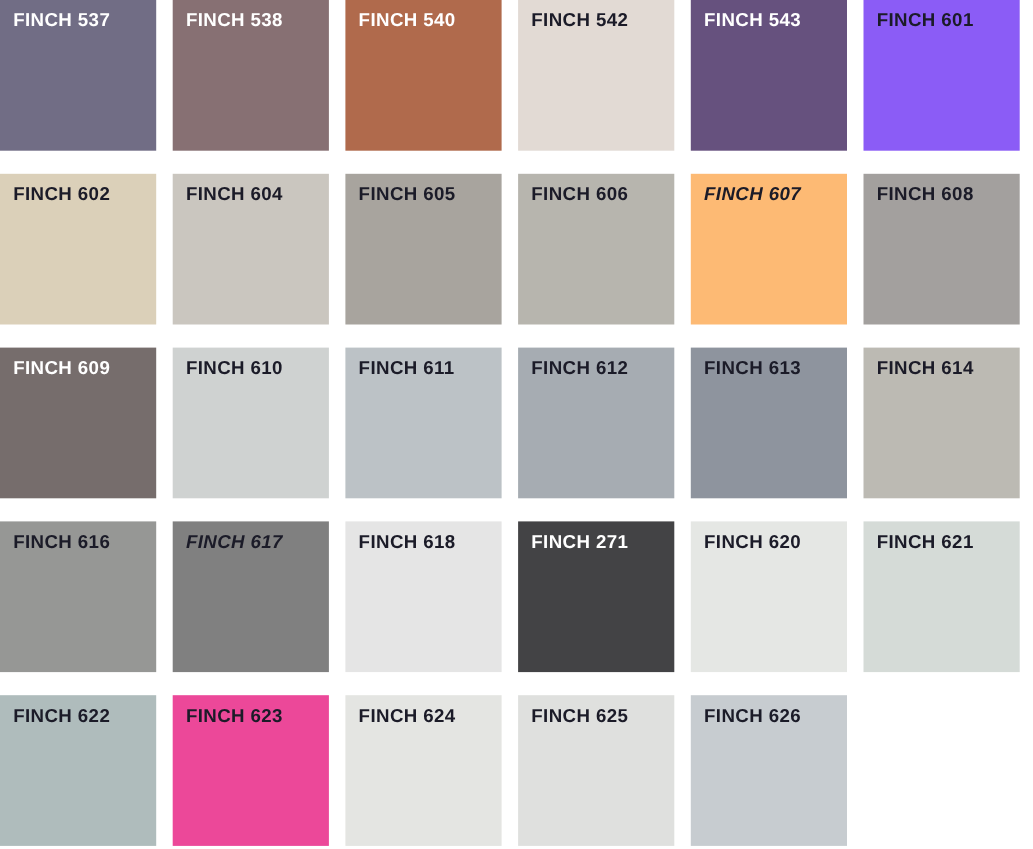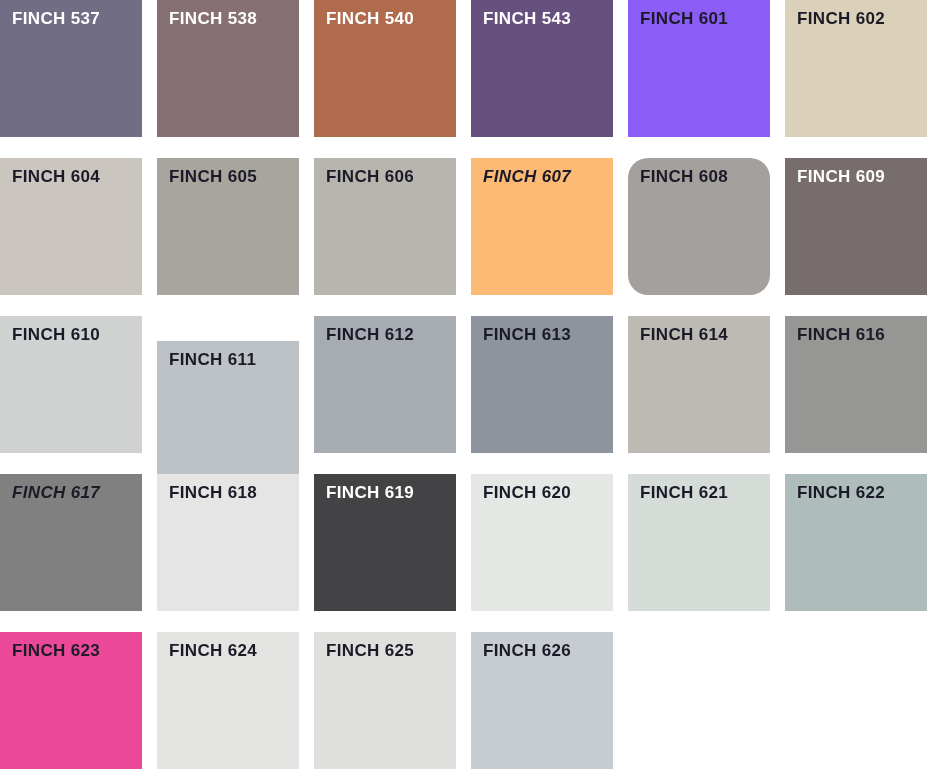--- a/index.html
+++ b/index.html
@@ -52,20 +52,23 @@
 <main id="swatch-grid">
     <div class="swatch" style="background-color: rgb(113, 109, 133);">
       <span class="swatch-label label-light">FINCH 537</span>
     </div>
     <div class="swatch" style="background-color: rgb(135, 112, 115);">
       <span class="swatch-label label-light">FINCH 538</span>
     </div>
     <div class="swatch" style="background-color: rgb(176, 106, 76);">
       <span class="swatch-label label-light">FINCH 540</span>
     </div>
+    <div class="swatch" style="background-color: rgb(226, 218, 212);">
+      <span class="swatch-label label-dark">FINCH 542</span>
+    </div>
     <div class="swatch" style="background-color: rgb(102, 81, 126);">
       <span class="swatch-label label-light">FINCH 543</span>
     </div>
     <div class="swatch" style="background-color: #8b5cf6;">
       <span class="swatch-label label-dark">FINCH 601</span>
     </div>
     <div class="swatch" style="background-color: rgb(219, 208, 185);">
       <span class="swatch-label label-dark">FINCH 602</span>
     </div>
     <div class="swatch" style="background-color: rgb(202, 198, 191);">
@@ -73,30 +76,30 @@
     </div>
     <div class="swatch" style="background-color: rgb(168, 164, 158);">
       <span class="swatch-label label-dark">FINCH 605</span>
     </div>
     <div class="swatch" style="background-color: rgb(183, 181, 174);">
       <span class="swatch-label label-dark">FINCH 606</span>
     </div>
     <div class="swatch" style="background-color: #fdba74; font-style: italic;">
       <span class="swatch-label label-dark">FINCH 607</span>
     </div>
-    <div class="swatch" style="background-color: rgb(163, 160, 158); border-radius: 20px;">
+    <div class="swatch" style="background-color: rgb(163, 160, 158);">
       <span class="swatch-label label-dark">FINCH 608</span>
     </div>
     <div class="swatch" style="background-color: rgb(118, 109, 108);">
       <span class="swatch-label label-light">FINCH 609</span>
     </div>
     <div class="swatch" style="background-color: rgb(207, 210, 209);">
       <span class="swatch-label label-dark">FINCH 610</span>
     </div>
-    <div class="swatch" style="background-color: rgb(188, 194, 198); margin-top: 25px;">
+    <div class="swatch" style="background-color: rgb(188, 194, 198);">
       <span class="swatch-label label-dark">FINCH 611</span>
     </div>
     <div class="swatch" style="background-color: rgb(166, 172, 178);">
       <span class="swatch-label label-dark">FINCH 612</span>
     </div>
     <div class="swatch" style="background-color: rgb(142, 148, 158);">
       <span class="swatch-label label-dark">FINCH 613</span>
     </div>
     <div class="swatch" style="background-color: rgb(188, 186, 179);">
       <span class="swatch-label label-dark">FINCH 614</span>
@@ -104,21 +107,21 @@
     <div class="swatch" style="background-color: rgb(150, 151, 149);">
       <span class="swatch-label label-dark">FINCH 616</span>
     </div>
     <div class="swatch" style="background-color: rgb(128, 128, 128); font-style: italic;">
       <span class="swatch-label label-dark">FINCH 617</span>
     </div>
     <div class="swatch" style="background-color: #e5e5e5;">
       <span class="swatch-label label-dark">FINCH 618</span>
     </div>
     <div class="swatch" style="background-color: rgb(67, 67, 69);">
-      <span class="swatch-label label-light">FINCH 619</span>
+      <span class="swatch-label label-light">FINCH 271</span>
     </div>
     <div class="swatch" style="background-color: rgb(229, 231, 228);">
       <span class="swatch-label label-dark">FINCH 620</span>
     </div>
     <div class="swatch" style="background-color: rgb(213, 219, 215);">
       <span class="swatch-label label-dark">FINCH 621</span>
     </div>
     <div class="swatch" style="background-color: rgb(175, 188, 188);">
       <span class="swatch-label label-dark">FINCH 622</span>
     </div>

